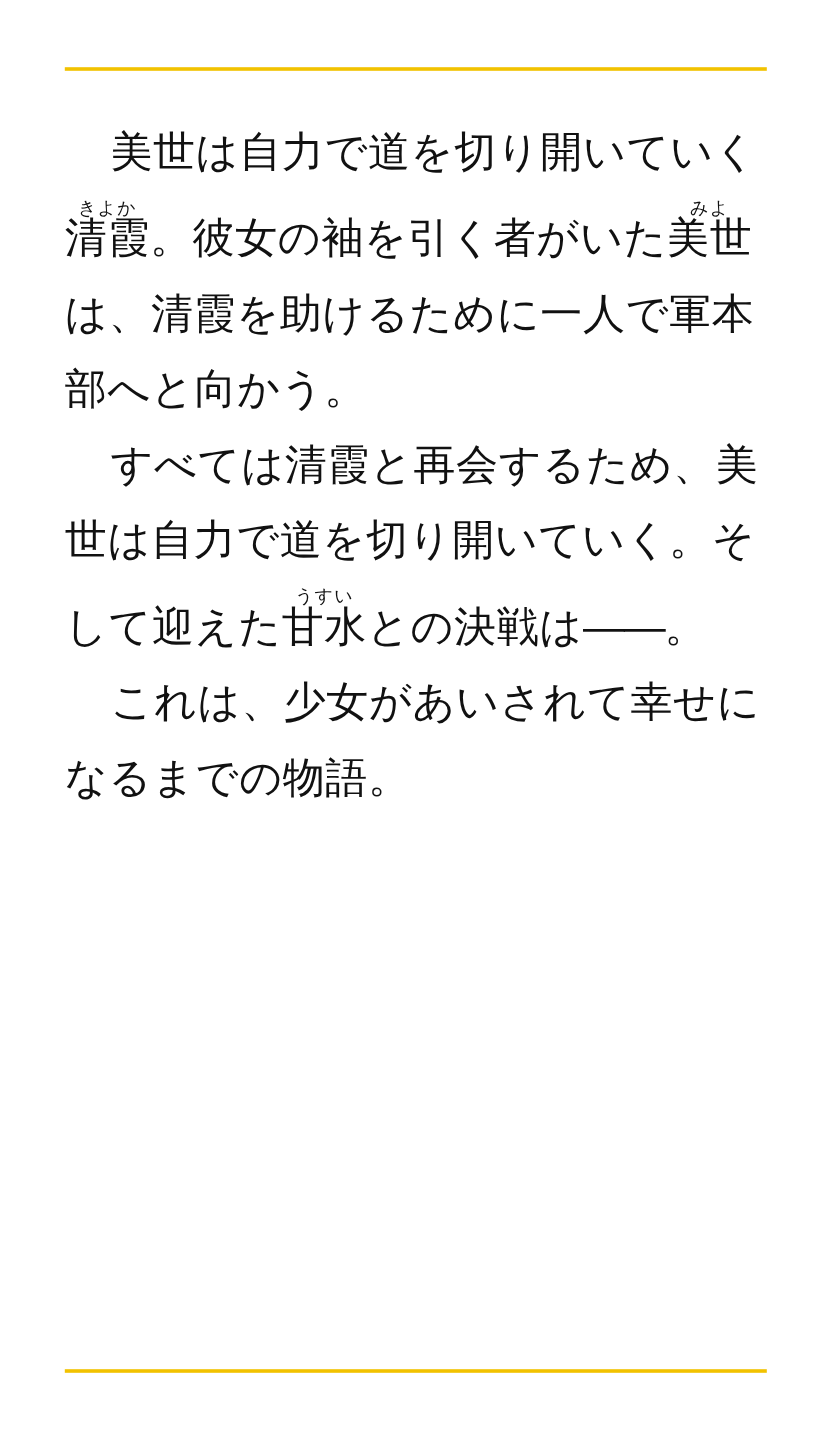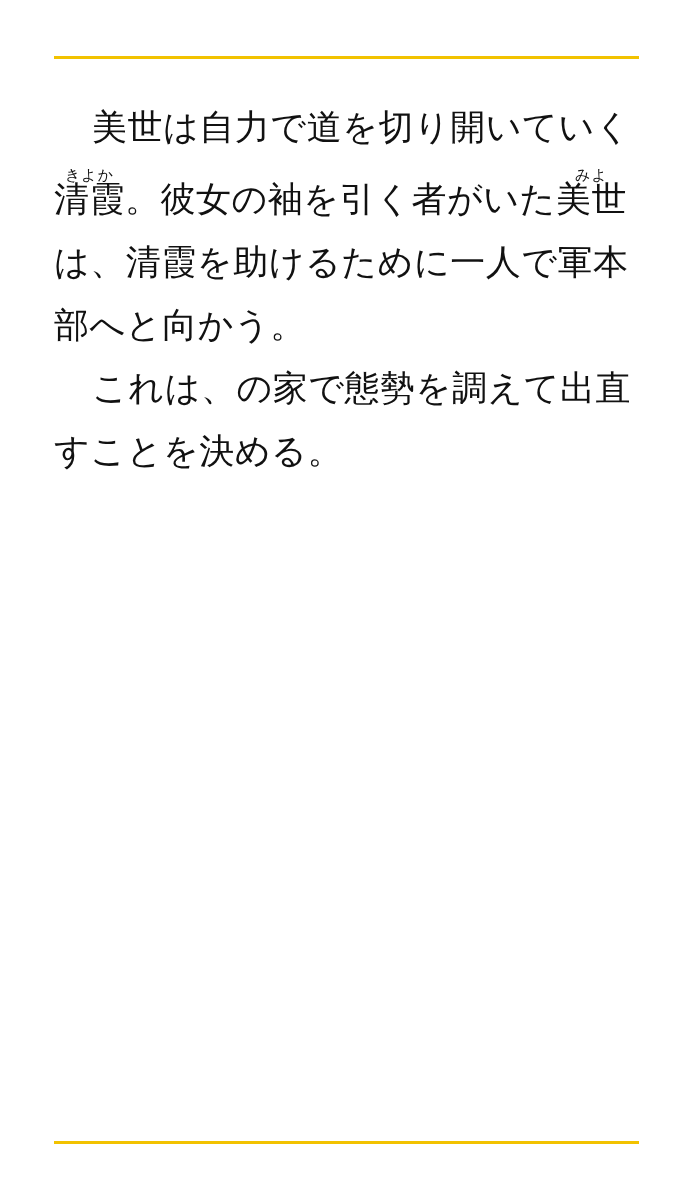--- a/index.html
+++ b/index.html
@@ -76,20 +76,21 @@
 
 <div class="page">
 
   <div class="rule rule-top"></div>
 
   <div class="body-text">
 
     <p class="para"><span>美世は自力で道を切り開いていく</span><ruby>清霞<rt>きよか</rt></ruby><span>。彼女の袖を引く者がいた</span><ruby>美世<rt>みよ</rt></ruby><span>は、清霞を助けるために一人で軍本部へと向かう。</span></p>
 
 
+    <p class="para"><span>すべては清霞と再会するため、美世は自力で道を切り開いていく。そして迎えた</span><ruby>甘水<rt>うすい</rt></ruby><span>との決戦は</span><span class="dash">——</span><span>。</span></p>
 
-    <p class="para"><span>これは、の家で態勢を調えて出直すことを決める。</span></p>
+    <p class="para"><span>これは、少女があいされて幸せになるまでの物語。</span></p>
 
   </div>
 
   <div class="rule rule-bottom"></div>
 
 </div>
 
 </body></html>

